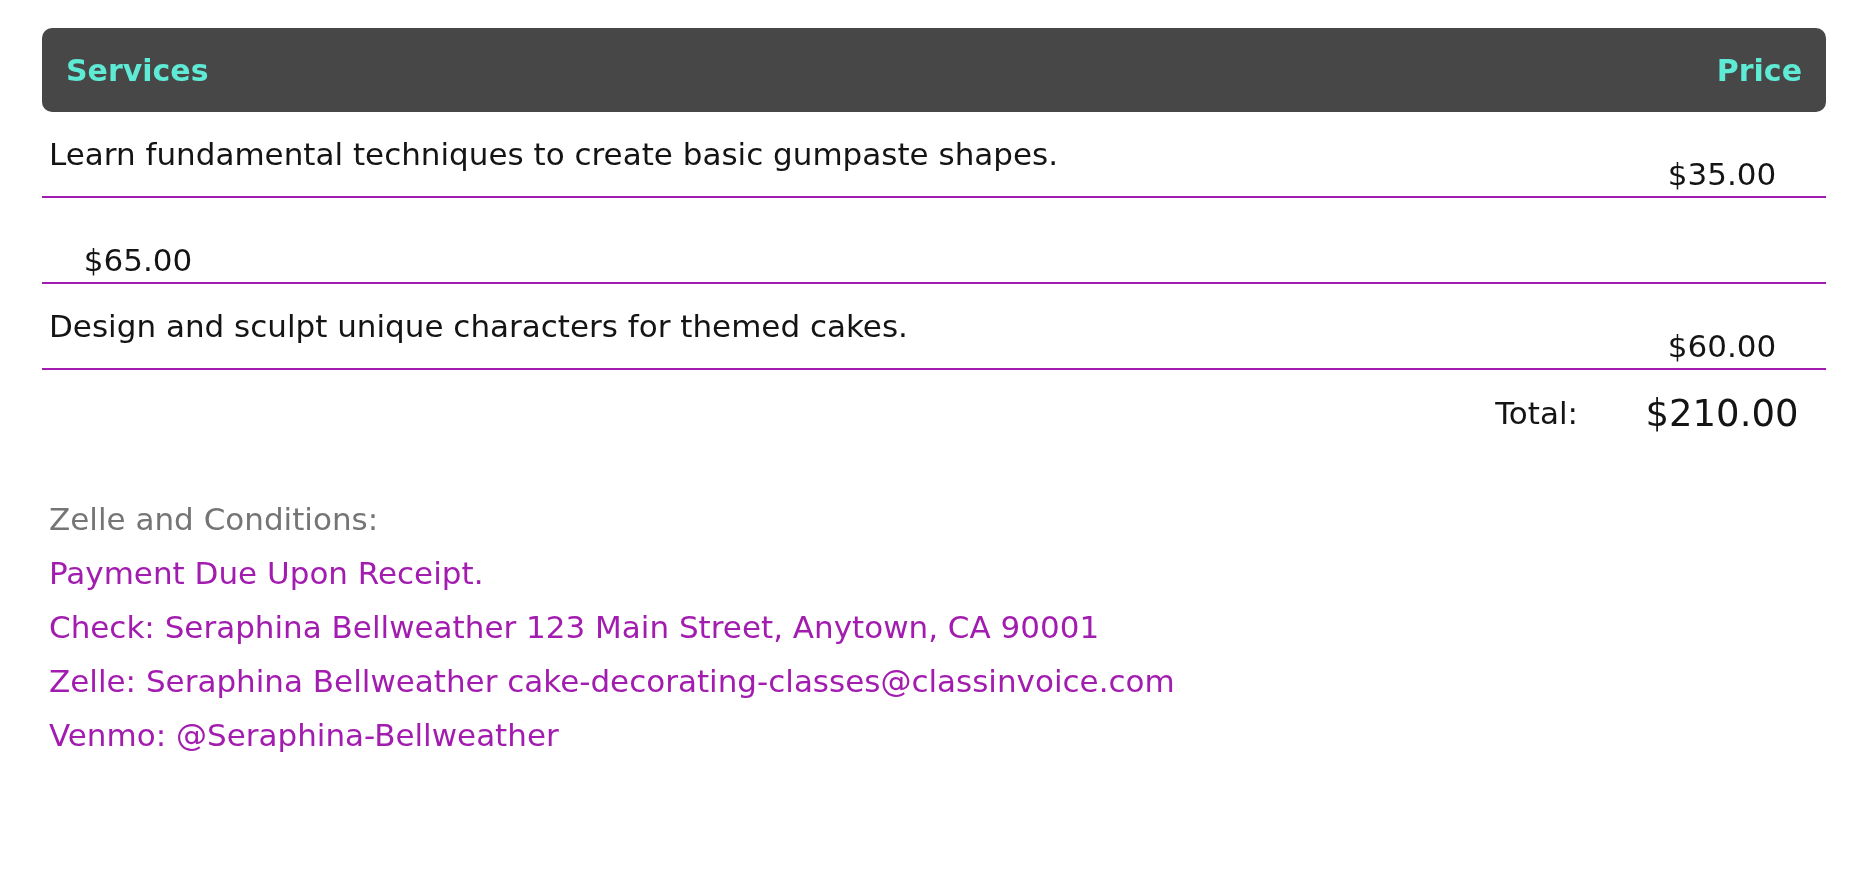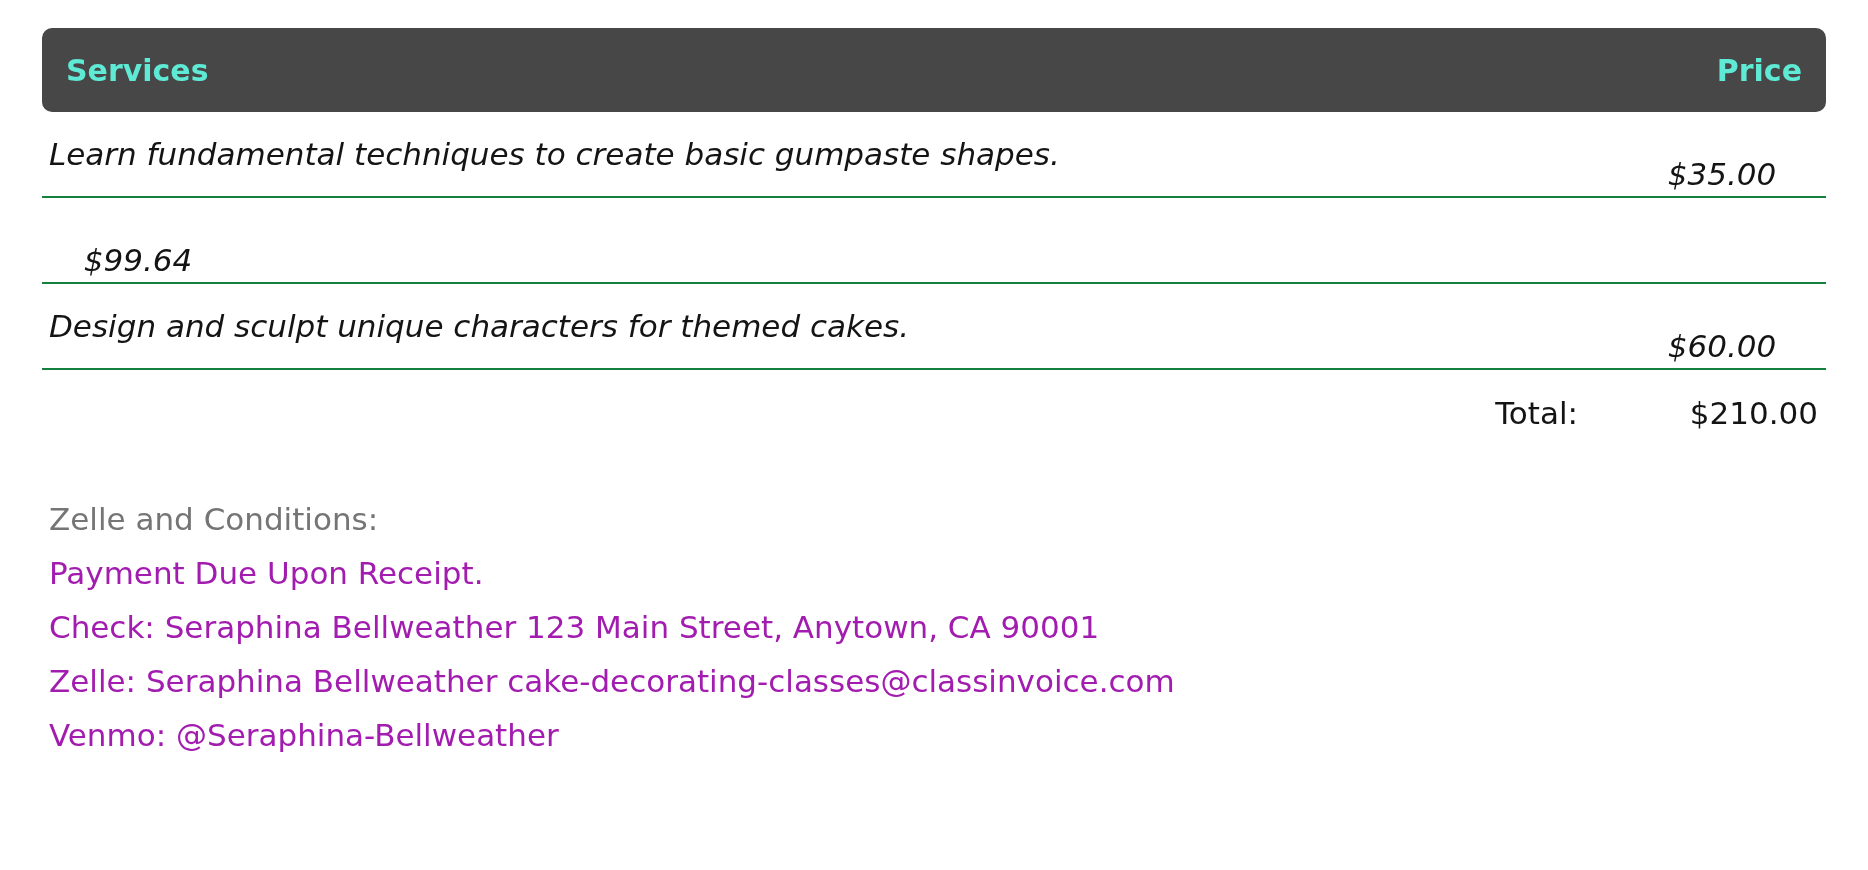--- a/index.html
+++ b/index.html
@@ -32,22 +32,21 @@
     padding: 0 24px;
     color: #5eead4;
     font-size: 30px;
     font-weight: bold;
   }
 
   .table-row {
     display: flex;
     align-items: center;
     height: 86px;
-    border-bottom: 2px solid #15803d;
-    font-style: italic;
+    border-bottom: 2px solid #a21caf;
   }
 
   .cell-desc {
     flex: 1;
     font-size: 31px;
     padding-left: 7px;
     white-space: nowrap;
   }
 
   .cell-price {
@@ -68,22 +67,22 @@
 
   .total-label {
     flex: 1;
     text-align: right;
     font-size: 31px;
     padding-right: 48px;
   }
 
   .total-amount {
     width: 200px;
-    text-align: right;
-    font-size: 31px;
+    text-align: center;
+    font-size: 37px;
     padding-right: 8px;
   }
 
   
   .terms {
     margin-top: 36px;
     padding-left: 7px;
   }
 
   .terms-heading {
@@ -111,21 +110,21 @@
       <span>Price</span>
     </div>
 
     <div class="table-row">
       <div class="cell-desc">Learn fundamental techniques to create basic gumpaste shapes.</div>
       <div class="cell-price">$35.00</div>
     </div>
 
 
     <div class="table-row">
-      <div class="cell-price">$99.64</div>
+      <div class="cell-price">$65.00</div>
     </div>
 
     <div class="table-row">
       <div class="cell-desc">Design and sculpt unique characters for themed cakes.</div>
       <div class="cell-price">$60.00</div>
     </div>
 
     <div class="total-row">
       <div class="total-label">Total:</div>
       <div class="total-amount">$210.00</div>

